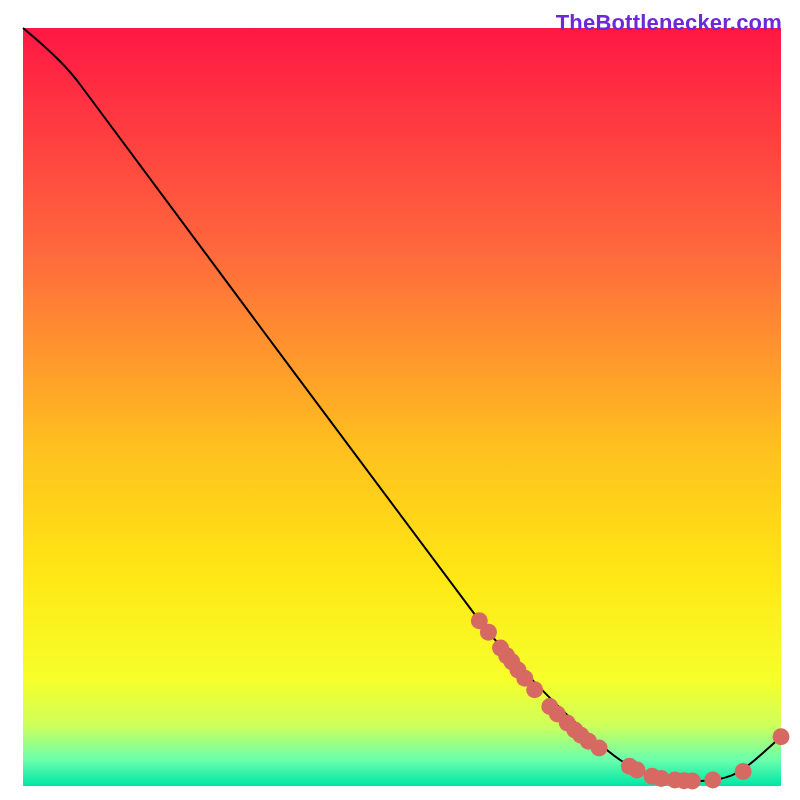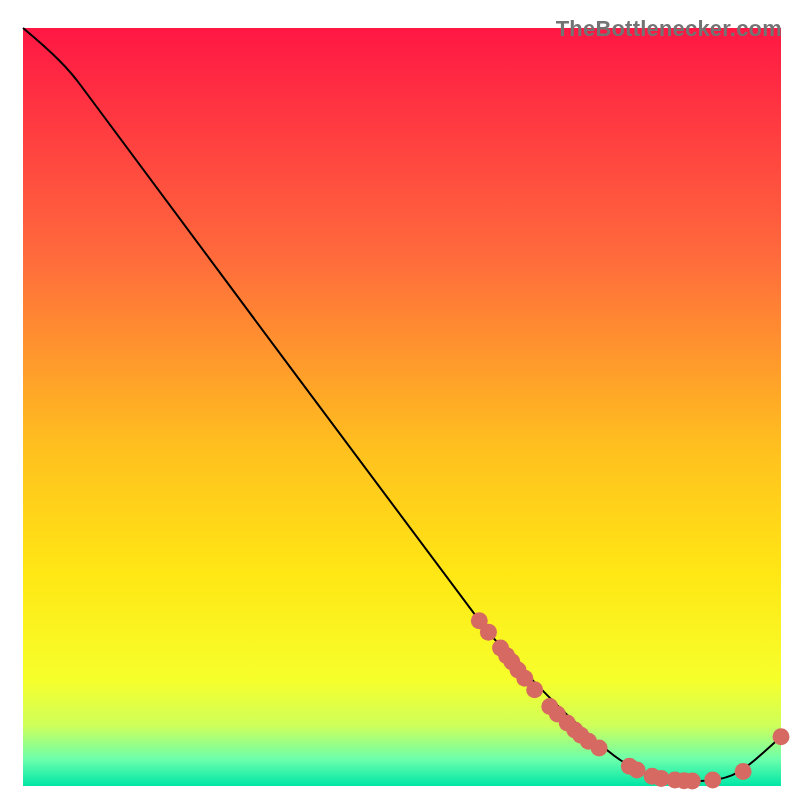--- a/index.html
+++ b/index.html
@@ -10,26 +10,26 @@
     background: #ffffff;
     overflow: hidden;
   }
   .stage {
     position: relative;
     width: 800px;
     height: 800px;
   }
   .watermark {
     position: absolute;
-    top: 16px;
+    top: 10px;
     right: 18px;
     font-family: Arial, Helvetica, sans-serif;
     font-size: 22px;
     font-weight: 600;
-    color: #737373;
+    color: #6d28d9;
     letter-spacing: 0.2px;
     user-select: none;
   }
   svg {
     position: absolute;
     left: 0;
     top: 0;
   }
 </style>
 </head>

